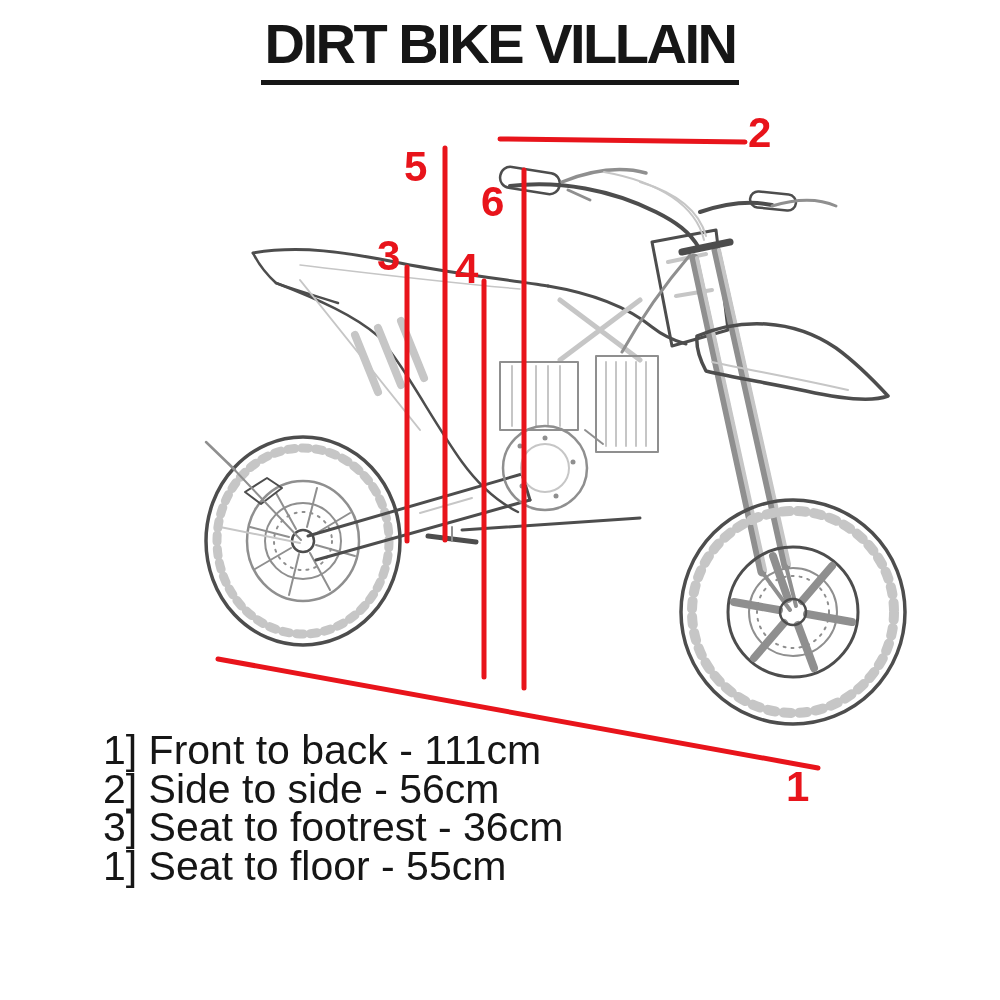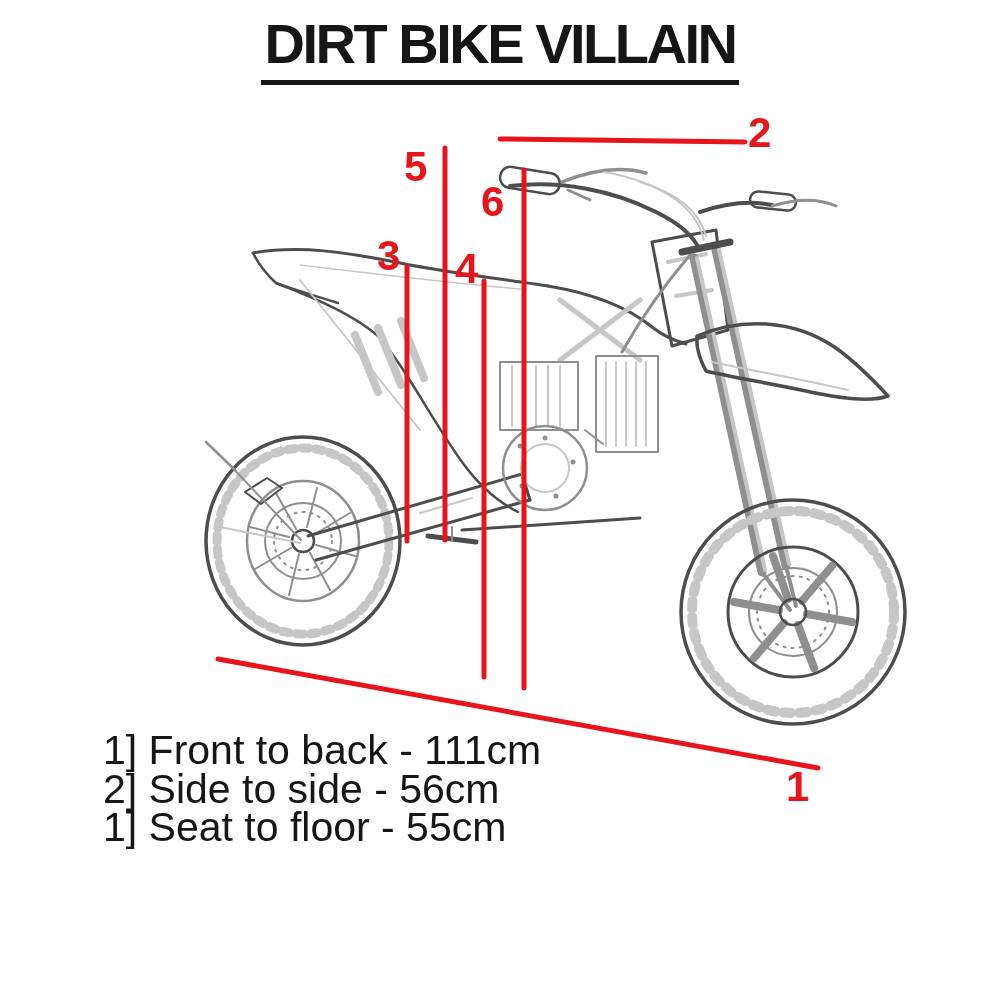--- a/index.html
+++ b/index.html
@@ -192,16 +192,17 @@
     <div class="marker m2">2</div>
     <div class="marker m3">3</div>
     <div class="marker m4">4</div>
     <div class="marker m5">5</div>
     <div class="marker m6">6</div>
   </div>
 
   <ul class="legend">
     <li>1] Front to back - 111cm</li>
     <li>2] Side to side - 56cm</li>
+    <li>3] Seat to footrest - 36cm</li>
     <li>1] Seat to floor - 55cm</li>
   </ul>
 
 </div>
 
 </body></html>

